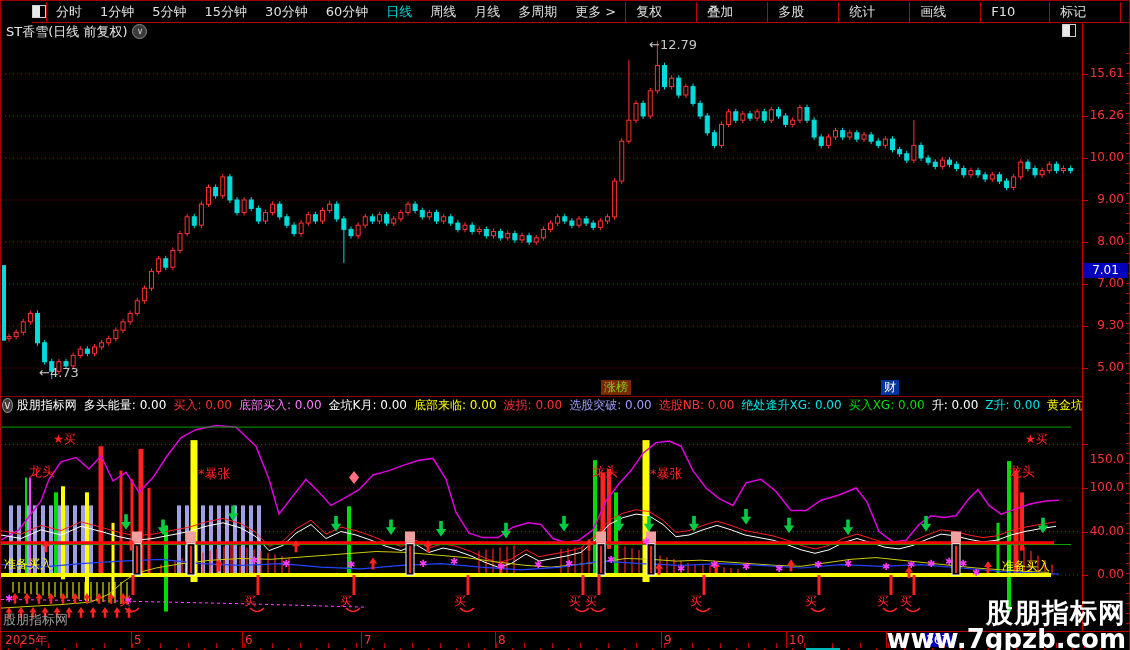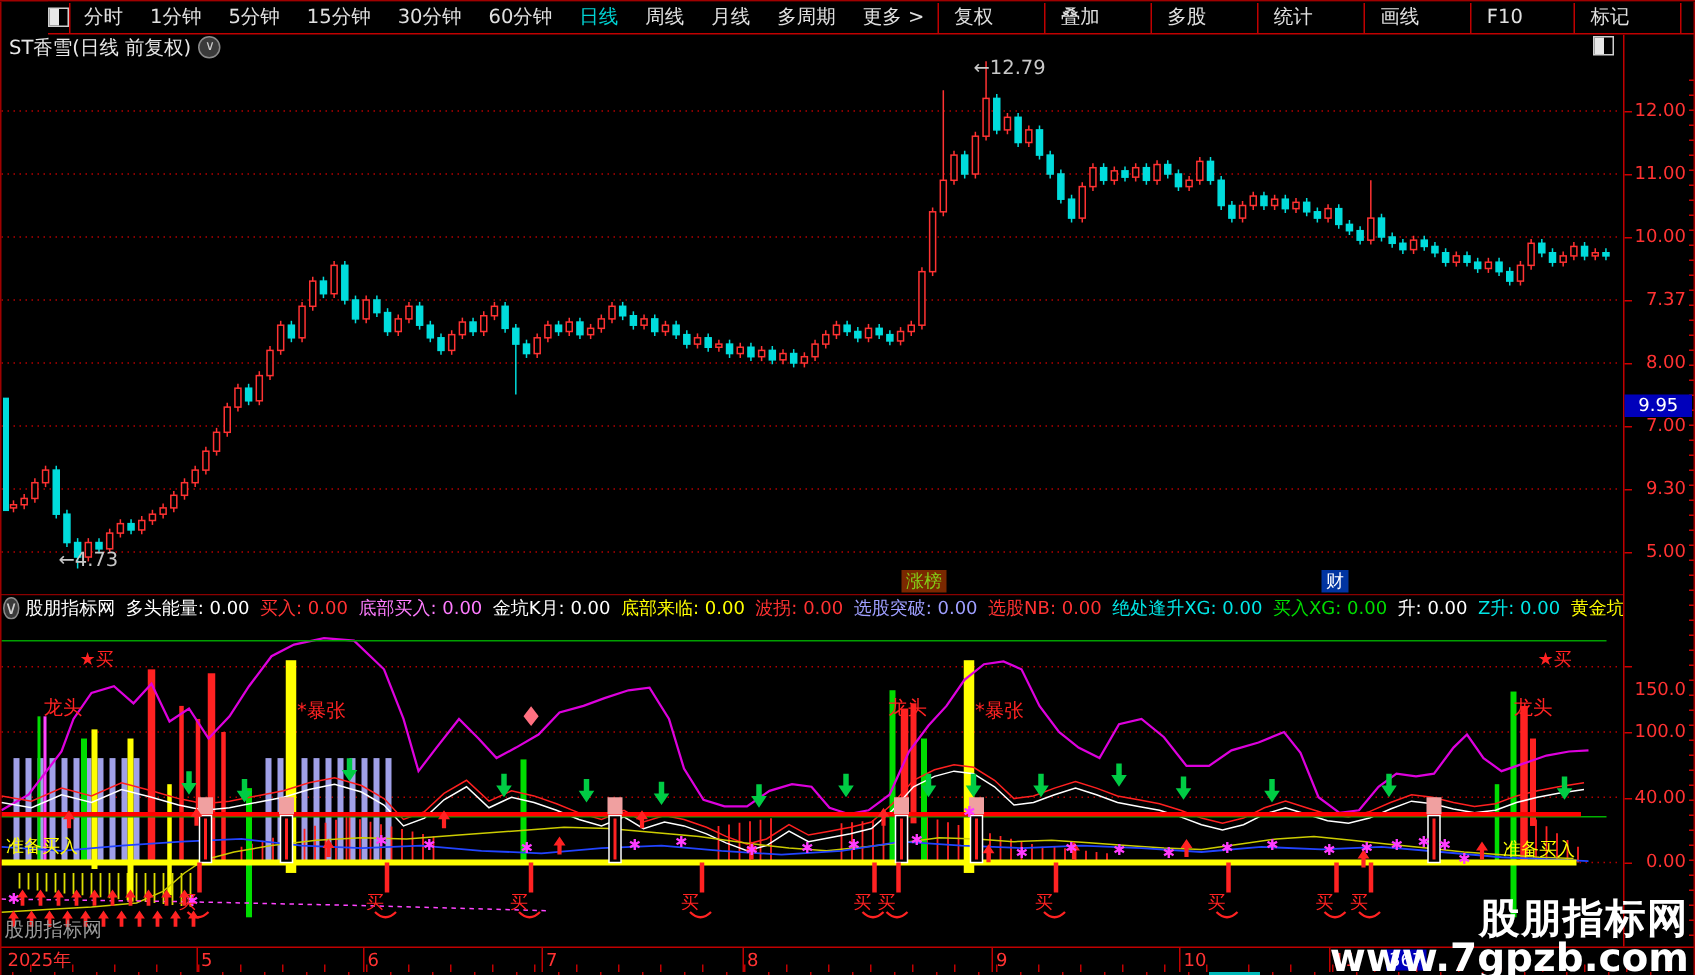--- a/index.html
+++ b/index.html
@@ -715,27 +715,27 @@
         <path d="M68 194 l-3.6 5.4 h2.3400000000000003 v5.4 h2.52 v-5.4 h2.3400000000000003 z" fill="#ff2222"></path>
         <path d="M80 194 l-3.6 5.4 h2.3400000000000003 v5.4 h2.52 v-5.4 h2.3400000000000003 z" fill="#ff2222"></path>
         <path d="M92 194 l-3.6 5.4 h2.3400000000000003 v5.4 h2.52 v-5.4 h2.3400000000000003 z" fill="#ff2222"></path>
         <path d="M104 194 l-3.6 5.4 h2.3400000000000003 v5.4 h2.52 v-5.4 h2.3400000000000003 z" fill="#ff2222"></path>
         <path d="M116 194 l-3.6 5.4 h2.3400000000000003 v5.4 h2.52 v-5.4 h2.3400000000000003 z" fill="#ff2222"></path>
         <path d="M128 194 l-3.6 5.4 h2.3400000000000003 v5.4 h2.52 v-5.4 h2.3400000000000003 z" fill="#ff2222"></path>
       </g>
     </svg>
 
   <div id="axis-col" class="abs">
-      <div class="axlabel" style="top: 51px;">12.00</div>
+      <div class="axlabel" style="top: 51px;">15.61</div>
       <div class="tickL" style="top: 51px;"></div>
-      <div class="axlabel" style="top: 93px;">11.00</div>
+      <div class="axlabel" style="top: 93px;">16.26</div>
       <div class="tickL" style="top: 93px;"></div>
       <div class="axlabel" style="top: 135px;">10.00</div>
       <div class="tickL" style="top: 135px;"></div>
-      <div class="axlabel" style="top: 177px;">7.37</div>
+      <div class="axlabel" style="top: 177px;">9.00</div>
       <div class="tickL" style="top: 177px;"></div>
       <div class="axlabel" style="top: 219px;">8.00</div>
       <div class="tickL" style="top: 219px;"></div>
       <div class="axlabel" style="top: 261px;">7.00</div>
       <div class="tickL" style="top: 261px;"></div>
       <div class="axlabel" style="top: 303px;">9.30</div>
       <div class="tickL" style="top: 303px;"></div>
       <div class="axlabel" style="top: 345px;">5.00</div>
       <div class="tickL" style="top: 345px;"></div>
       <div class="axlabel" style="top: 437px;">150.0</div>
@@ -799,21 +799,21 @@
       <div class="tickR" style="top: 530px;"></div>
       <div class="tickR" style="top: 540px;"></div>
       <div class="tickR" style="top: 550px;"></div>
       <div class="tickR" style="top: 560px;"></div>
       <div class="tickR" style="top: 570px;"></div>
       <div class="tickR" style="top: 580px;"></div>
       <div class="tickR" style="top: 590px;"></div>
       <div class="tickR" style="top: 600px;"></div>
       <div class="tickR" style="top: 610px;"></div>
     </div>
-  <div id="price-tag" style="top: 262px;">9.95</div>
+  <div id="price-tag" style="top: 262px;">7.01</div>
 
   <div id="future-note" class="abs">股朋指标网</div>
 
   <div id="xaxis" class="abs">
     <span class="xlabel" id="year-label" style="left:5px">2025年</span>
     <span id="date-tag">367</span>
   <div class="xsep" style="left: 131px;"></div>
       <span class="xlabel" style="left: 134px;">5</span>
       <div class="xsep" style="left: 242px;"></div>
       <span class="xlabel" style="left: 245px;">6</span>

